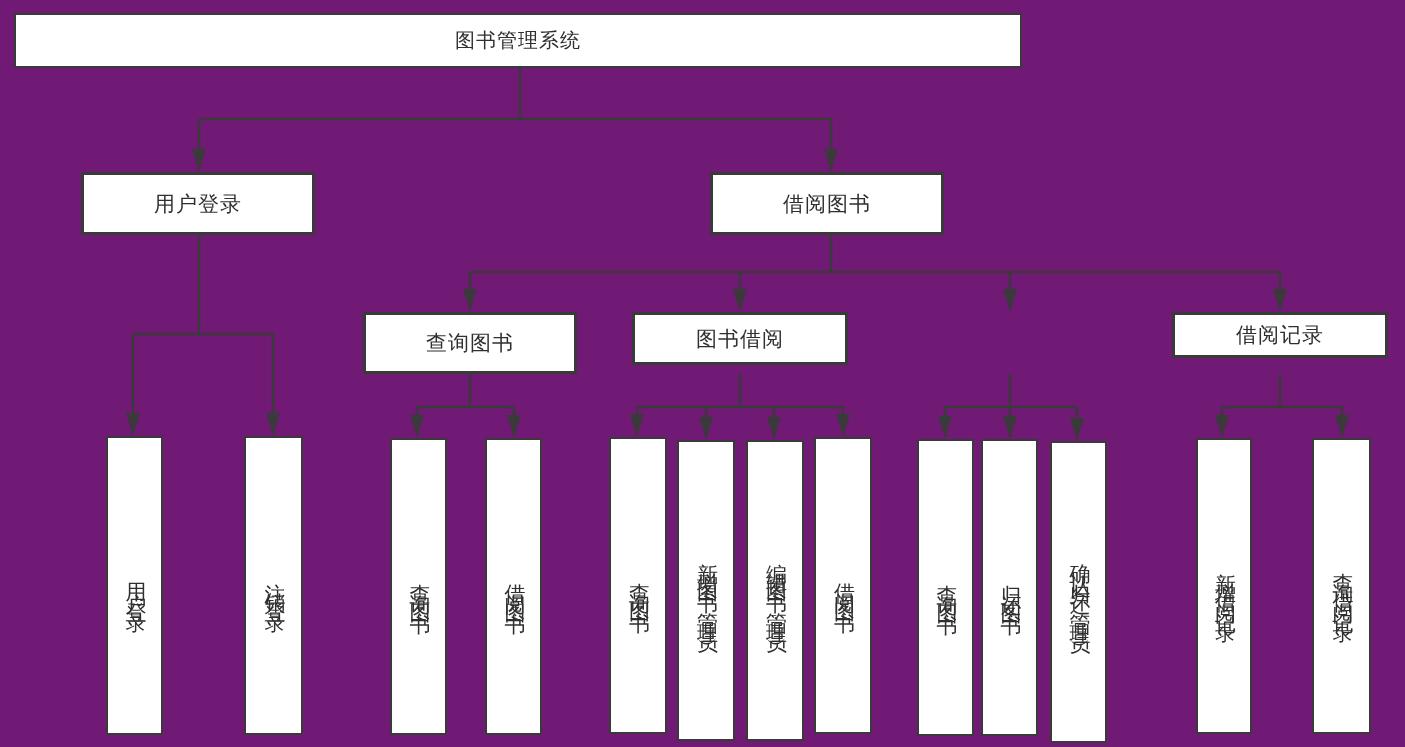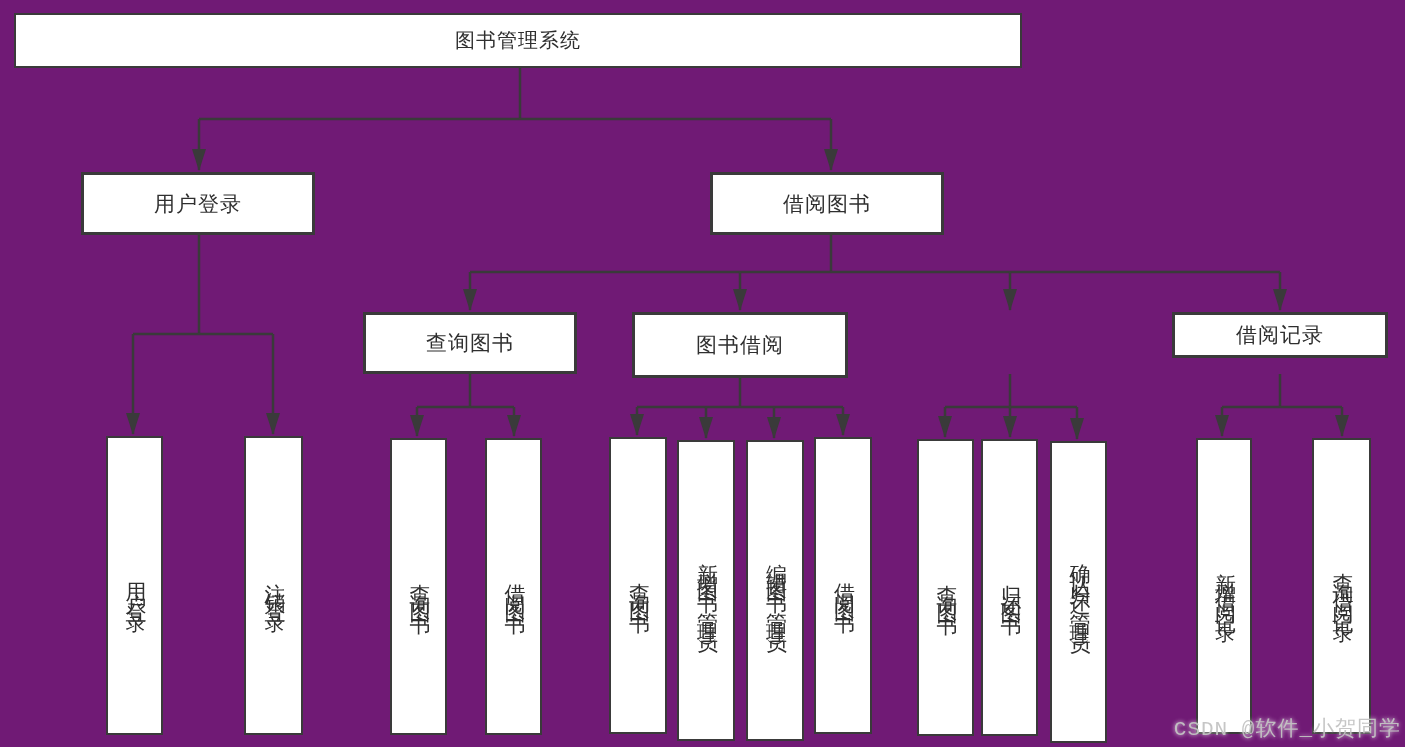--- a/index.html
+++ b/index.html
@@ -97,21 +97,21 @@
       <path d="M1342,407 V436" marker-end="url(#arw)"></path>
     </g>
   </svg>
 
   <div class="box root" style="left:14px;top:13px;width:1008px;height:55px">图书管理系统</div>
 
   <div class="box h" style="left:81px;top:172px;width:234px;height:63px">用户登录</div>
   <div class="box h" style="left:710px;top:172px;width:234px;height:63px">借阅图书</div>
 
   <div class="box h" style="left:363px;top:312px;width:214px;height:62px">查询图书</div>
-  <div class="box h" style="left:632px;top:312px;width:216px;height:66px">图书借阅</div>
+  <div class="box h" style="left:632px;top:312px;width:216px;height:53px">图书借阅</div>
   <div class="box h" style="left:1172px;top:312px;width:216px;height:46px">借阅记录</div>
 
   <div class="box v" style="left:106px;top:436px;width:57px;height:299px">
     <span class="vtext">用户登录</span>
   </div>
   <div class="box v" style="left:244px;top:436px;width:59px;height:299px">
     <span class="vtext">注销登录</span>
   </div>
 
   <div class="box v" style="left:390px;top:438px;width:57px;height:297px">
@@ -144,15 +144,14 @@
     <span class="vtext">确认归还（管理员）</span>
   </div>
 
   <div class="box v" style="left:1196px;top:438px;width:56px;height:296px">
     <span class="vtext">新增借阅记录</span>
   </div>
   <div class="box v" style="left:1312px;top:438px;width:59px;height:296px">
     <span class="vtext">查询借阅记录</span>
   </div>
 
-  <div class="watermark">CSDN @软件_小贺同学</div>
 
 </div>
 
 </body></html>

